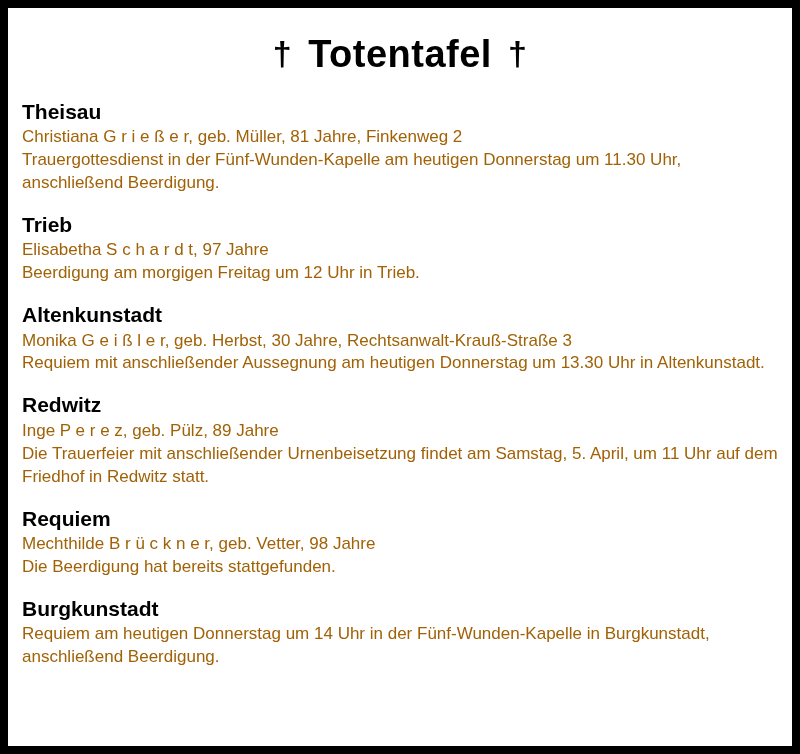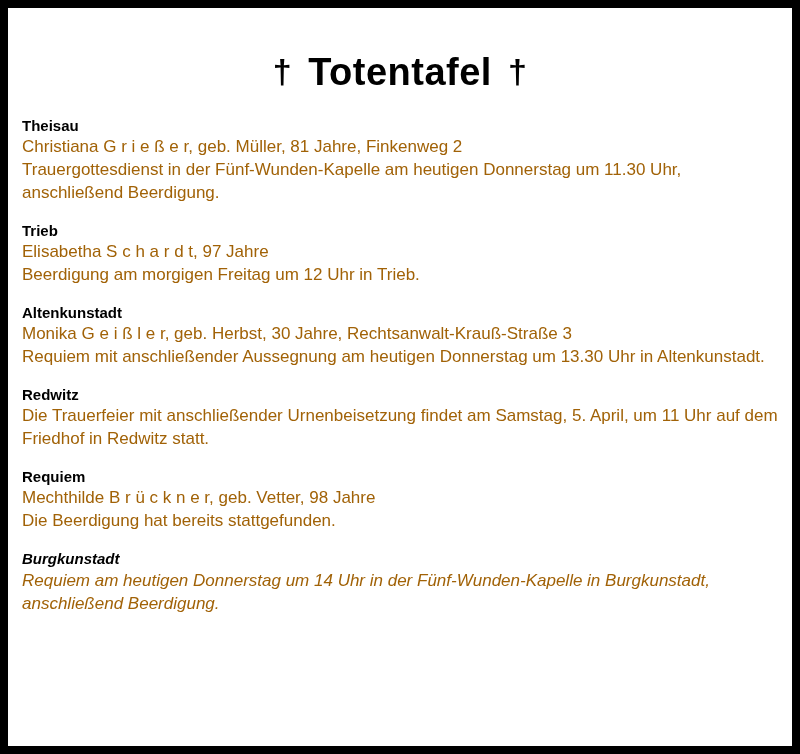--- a/index.html
+++ b/index.html
@@ -15,21 +15,21 @@
     height: 754px;
     box-sizing: border-box;
     background: #000000;
     padding: 8px;
   }
   .inner {
     width: 100%;
     height: 100%;
     box-sizing: border-box;
     background: #ffffff;
-    padding: 44px 14px 10px 14px;
+    padding: 26px 14px 10px 14px;
     overflow: hidden;
   }
   .title {
     text-align: center;
     font-size: 38px;
     font-weight: bold;
     color: #000000;
     letter-spacing: 0.5px;
     margin: 0 0 22px 0;
     line-height: 1.1;
@@ -39,24 +39,23 @@
     vertical-align: 2px;
   }
   .title .word {
     margin: 0 16px;
   }
   .entry {
     margin-bottom: 16px;
   }
   .entry:last-child {
     margin-bottom: 0;
-    font-style: italic;
   }
   .place {
-    font-size: 15px;
+    font-size: 21px;
     font-weight: bold;
     color: #000000;
     line-height: 1.35;
   }
   .line {
     font-size: 17px;
     color: #a16207;
     line-height: 1.35;
   }
 </style>
@@ -85,20 +84,21 @@
       </div>
 
       <div class="entry">
         <div class="place">Altenkunstadt</div>
         <div class="line">Monika G e i ß l e r, geb. Herbst, 30 Jahre, Rechtsanwalt-Krauß-Straße 3</div>
         <div class="line">Requiem mit anschließender Aussegnung am heutigen Donnerstag um 13.30 Uhr in Altenkunstadt.</div>
       </div>
 
       <div class="entry">
         <div class="place">Redwitz</div>
+        <div class="line">Inge P e r e z, geb. Pülz, 89 Jahre</div>
         <div class="line">Die Trauerfeier mit  anschließender Urnenbeisetzung findet am Samstag, 5. April, um 11 Uhr auf dem Friedhof in Redwitz statt.</div>
       </div>
 
       <div class="entry">
         <div class="place">Requiem</div>
         <div class="line">Mechthilde B r ü c k n e r, geb. Vetter, 98 Jahre</div>
         <div class="line">Die Beerdigung hat bereits stattgefunden.</div>
       </div>
 
       <div class="entry">

